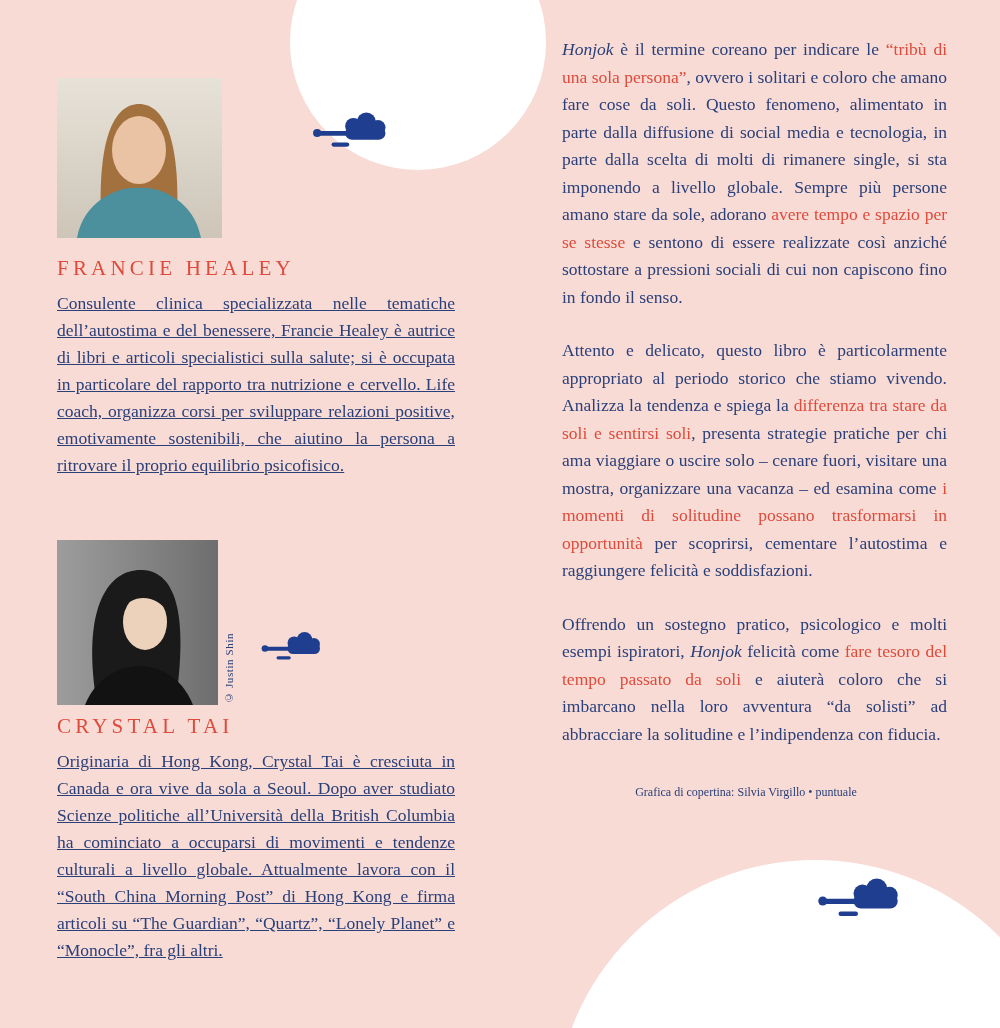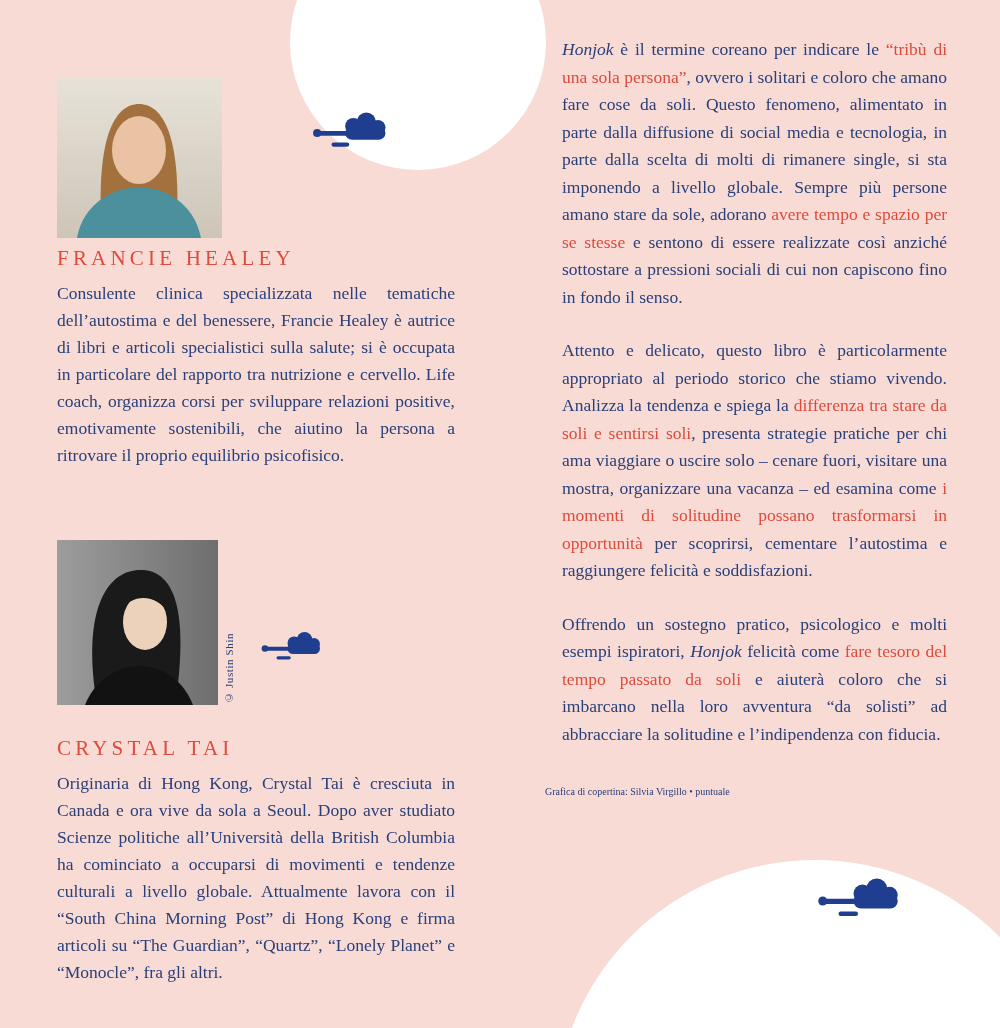--- a/index.html
+++ b/index.html
@@ -23,40 +23,40 @@
   .photo-2{left:57px;top:540px;width:161px;height:165px;}
   .photo svg{display:block;width:100%;height:100%;}
 
   .photo-credit{
     position:absolute;left:223px;top:612px;height:92px;
     writing-mode:vertical-rl;transform:rotate(180deg);
     font-size:11px;letter-spacing:.6px;color:var(--text,#2a4079);
   }
 
   .author-block{position:absolute;left:57px;width:398px;}
-  .author-block-1{top:246px;}
-  .author-block-2{top:714px;margin-top:22px;}
+  .author-block-1{top:256px;}
+  .author-block-2{top:714px;}
   .author-name{
     margin:0 0 9px 0;font-weight:400;font-size:21px;
     letter-spacing:.2em;color:var(--accent,#de4b3b);
   }
   .author-bio{
     margin:0;font-size:17.5px;line-height:27px;
-    text-align:justify;hyphens:auto;
+    text-align:justify;hyphens:auto;text-decoration:underline;
   }
   .author-site{margin:0;font-size:17.5px;line-height:27px;}
 
   .right-col{position:absolute;left:545px;top:36px;width:402px;}
   .para{
     margin:0 0 26px 17px;font-size:17.5px;line-height:27.5px;
     text-align:justify;hyphens:auto;
   }
   .seg-red{color:var(--accent,#de4b3b);}
   .seg-italic{font-style:italic;}
-  .cover-credit{margin:34px 0 16px 0;font-size:10px;line-height:20px;}
+  .cover-credit{margin:34px 0 16px 0;font-size:12px;line-height:20px;text-align:center;}
 </style>
 </head>
 <body style="--background: #f9dbd6; --text: #2a4079; --accent: #de4b3b; --cloud: #203e8f; --circle: #ffffff;">
 
 <svg width="0" height="0" style="position:absolute" aria-hidden="true">
   <symbol id="cloud-shape" viewBox="0 0 120 64">
     <g fill="currentColor">
       <circle cx="62" cy="22" r="12"></circle>
       <circle cx="81" cy="16" r="14"></circle>
       <circle cx="98" cy="24" r="11"></circle>

